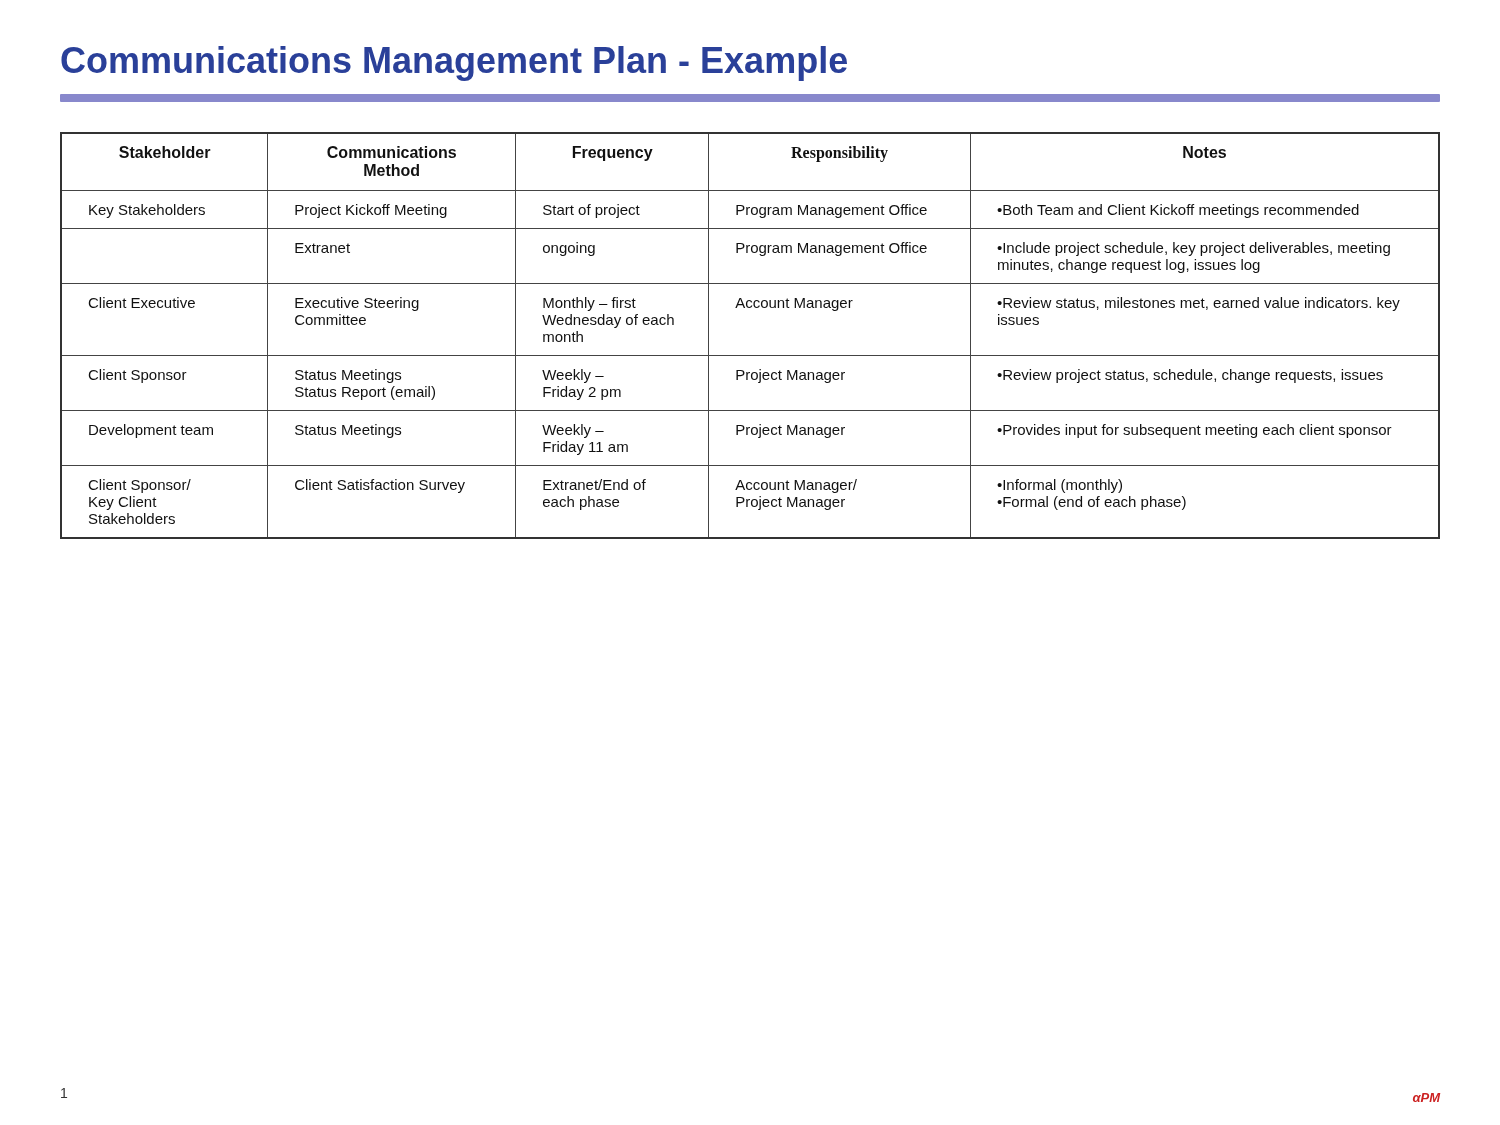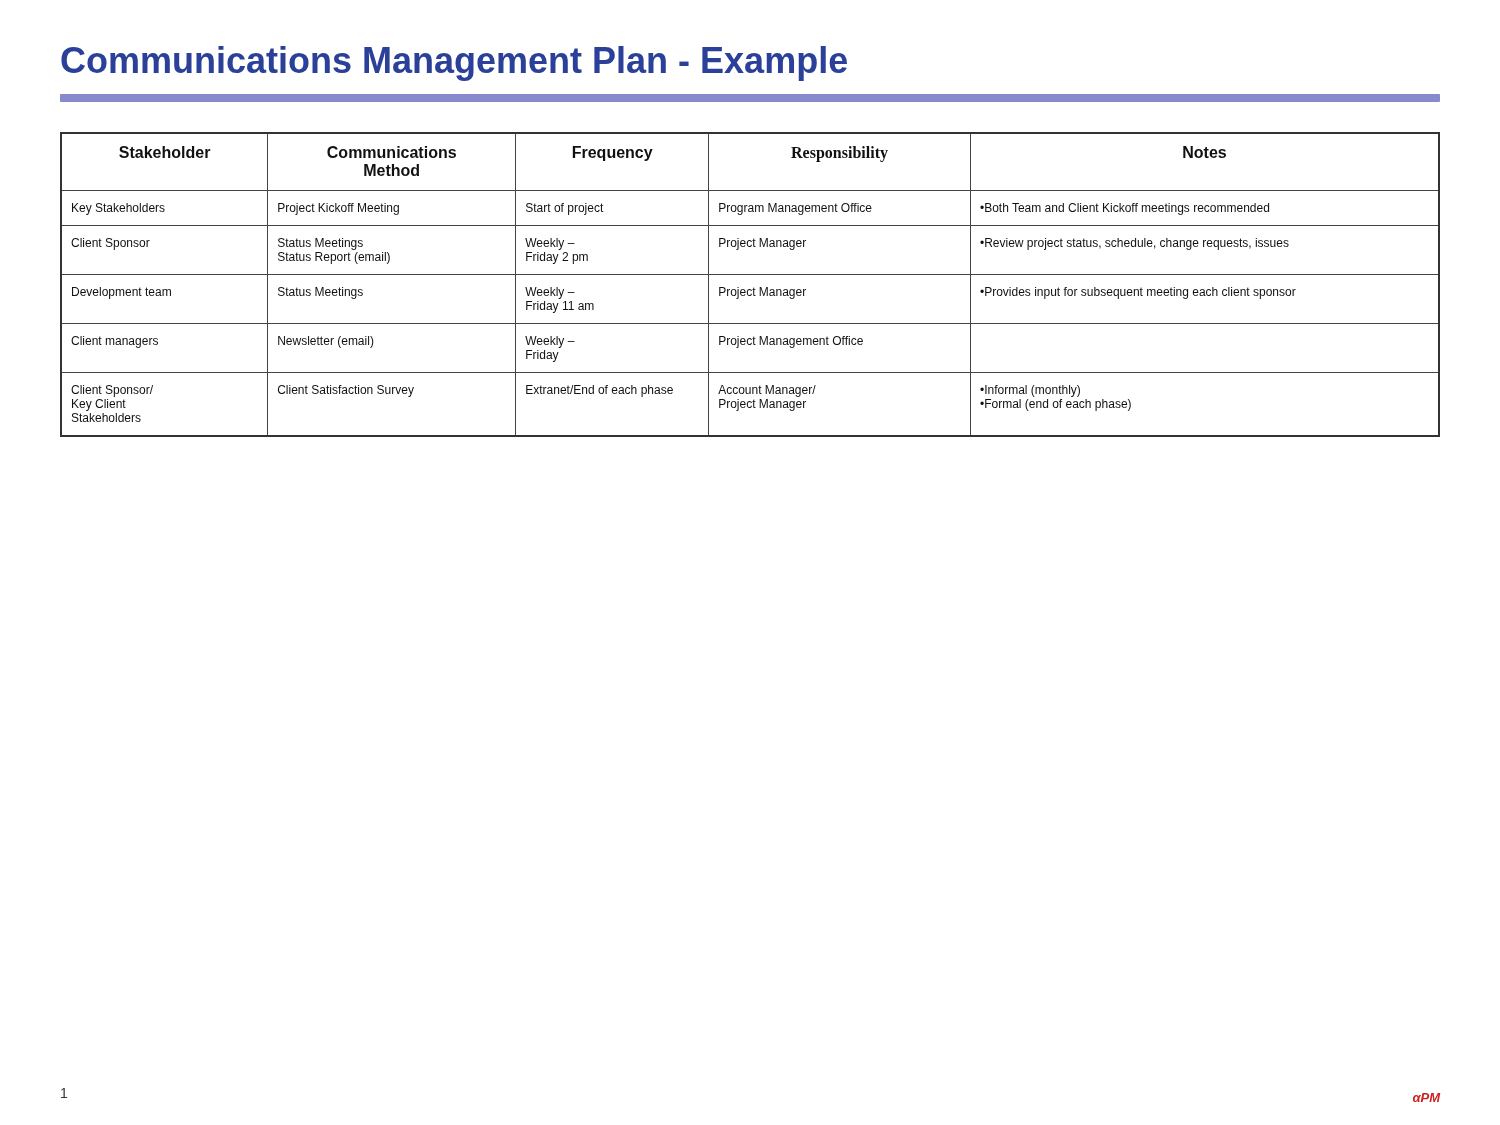--- a/index.html
+++ b/index.html
@@ -27,31 +27,31 @@
       margin-bottom: 30px;
       border-radius: 1px;
     }
     table {
       width: 100%;
       border-collapse: collapse;
       border: 2px solid #333;
     }
     th, td {
       border: 1.5px solid #444;
-      padding: 10px 9px;
+      padding: 10px 26px;
       vertical-align: top;
     }
     thead th {
       font-weight: bold;
       font-size: 16px;
       text-align: center;
       background: #ffffff;
     }
     tbody td {
-      font-size: 12px;
+      font-size: 15px;
     }
     .col-stakeholder { width: 15%; }
     .col-comm { width: 18%; }
     .col-freq { width: 14%; }
     .col-resp { width: 19%; font-family: Liberation Serif, serif; }
     .col-notes { width: 34%; margin-top: 11px; }
 
     .page-number {
       position: absolute;
       bottom: 24px;
@@ -88,39 +88,46 @@
     </thead>
     <tbody id="table-body">
     <tr>
           <td>Key Stakeholders</td>
           <td>Project Kickoff Meeting</td>
           <td>Start of project</td>
           <td>Program Management Office</td>
           <td>•Both Team and Client Kickoff meetings recommended</td>
         </tr>
         <tr>
+          <td></td>
+          <td>Extranet</td>
+          <td>ongoing</td>
+          <td>Program Management Office</td>
+          <td>•Include project schedule, key project deliverables, meeting minutes, change request log, issues log</td>
+        </tr>
+        <tr>
+          <td>Client Executive</td>
+          <td>Executive Steering Committee</td>
+          <td>Monthly – first Wednesday of each month</td>
+          <td>Account Manager</td>
+          <td>•Review status, milestones met, earned value indicators. key issues</td>
+        </tr>
+        <tr>
           <td>Client Sponsor</td>
           <td>Status Meetings<br>Status Report (email)</td>
           <td>Weekly –<br>Friday  2 pm</td>
           <td>Project Manager</td>
           <td>•Review project status, schedule, change requests, issues</td>
         </tr>
         <tr>
           <td>Development team</td>
           <td>Status Meetings</td>
           <td>Weekly –<br>Friday 11 am</td>
           <td>Project Manager</td>
           <td>•Provides input for subsequent meeting each client sponsor</td>
-        </tr>
-        <tr>
-          <td>Client managers</td>
-          <td>Newsletter (email)</td>
-          <td>Weekly –<br>Friday</td>
-          <td>Project Management Office</td>
-          <td></td>
         </tr>
         <tr>
           <td>Client Sponsor/<br>Key Client<br>Stakeholders</td>
           <td>Client Satisfaction Survey</td>
           <td>Extranet/End of each phase</td>
           <td>Account Manager/<br>Project Manager</td>
           <td>•Informal (monthly)<br>•Formal (end of each phase)</td>
         </tr>
       </tbody>
   </table>

